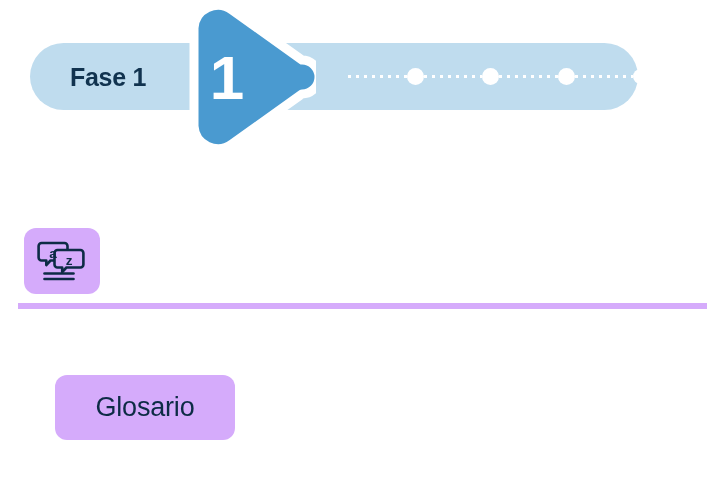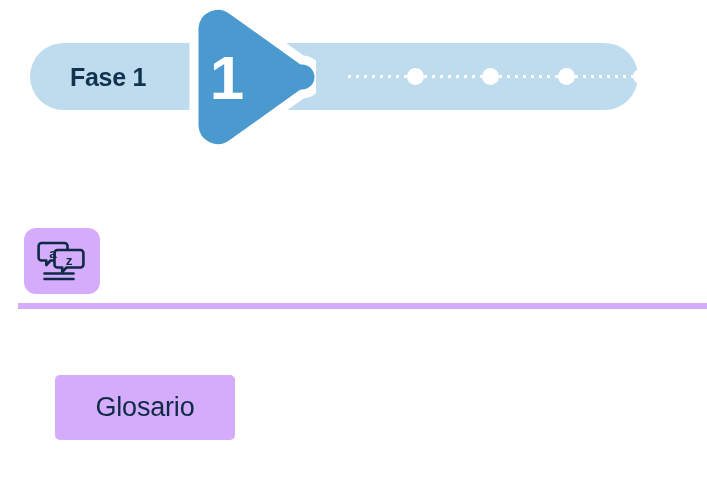--- a/index.html
+++ b/index.html
@@ -120,21 +120,21 @@
 
   
   #glossary-button {
     position: absolute;
     left: 55px;
     top: 375px;
     width: 180px;
     height: 65px;
     background: #d5abfb;
     border: none;
-    border-radius: 5px;
+    border-radius: 12px;
     color: #0d2b45;
     font-family: "Liberation Sans", sans-serif;
     font-size: 27px;
     letter-spacing: -0.2px;
     cursor: pointer;
     padding: 0;
   }
 </style>
 </head>
 <body>

